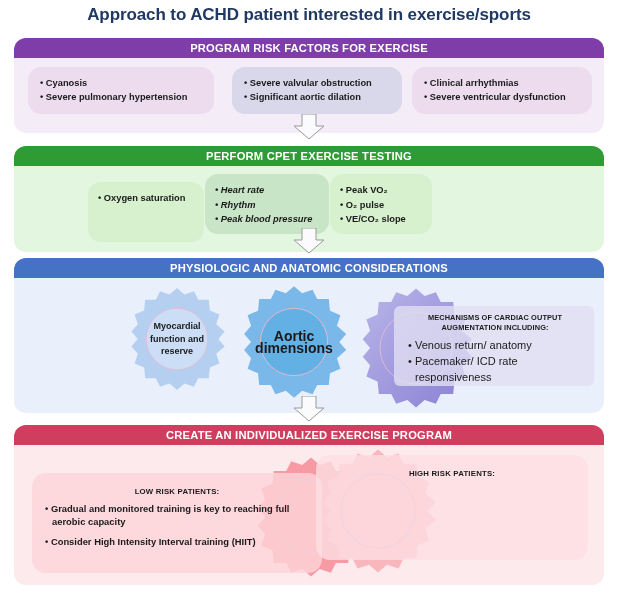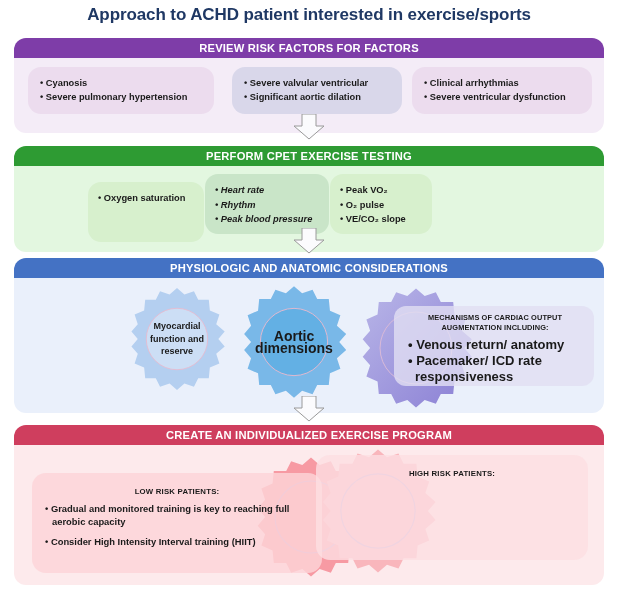--- a/index.html
+++ b/index.html
@@ -73,30 +73,30 @@
   }
 
   #gear-myo{left:110px;top:8px;width:106px;height:106px;}
   #gear-myo .gear-label{font-size:9px;line-height:12.5px;}
   #gear-ao{left:222px;top:6px;width:116px;height:116px;}
   #gear-ao .gear-label{font-size:14px;line-height:12.5px;}
   #gear-mech{left:340px;top:8px;width:124px;height:124px;}
 
   .mech-panel{
     position:absolute;left:380px;top:28px;width:200px;height:80px;
-    background:rgba(225,222,243,0.80);border-radius:12px;
+    background:rgba(225,222,243,0.80);border-radius:6px;
     padding:7px 10px 7px 12px;box-sizing:border-box;
   }
   .mech-title{
     text-align:center;font-size:7.4px;font-weight:bold;color:#1a1a1a;
     line-height:10px;letter-spacing:0.1px;margin-bottom:4px;
   }
   .mech-panel ul{margin:0;padding:0;list-style:none;}
   .mech-panel li{
-    font-size:13px;font-weight:bold;color:#1a1a1a;line-height:16px;
+    font-size:11px;font-weight:normal;color:#1a1a1a;line-height:16px;
     text-indent:-7px;padding-left:9px;
   }
   .mech-panel li::before{content:"\2022  ";}
 
   
   #sec-prog{top:425px;}
   #sec-prog .sec-head{background:#cf3e5e;}
   #sec-prog .sec-body{height:140px;background:#fdeaec;}
 
   #pgear1{position:absolute;left:235px;top:10px;width:124px;height:124px;}
@@ -121,33 +121,33 @@
   .arrow{position:absolute;width:34px;height:26px;}
 </style>
 </head>
 <body>
 
 <div class="page">
 
   <div class="title">Approach to ACHD patient interested in exercise/sports</div>
 
   <div class="section" id="sec-risk">
-    <div class="sec-head">REVIEW RISK FACTORS FOR FACTORS</div>
+    <div class="sec-head">PROGRAM RISK FACTORS FOR EXERCISE</div>
     <div class="sec-body">
 
       <div class="rbox" id="rbox1">
         <ul>
           <li>Cyanosis</li>
           <li>Severe pulmonary hypertension</li>
         </ul>
       </div>
 
       <div class="rbox" id="rbox2">
         <ul>
-          <li>Severe valvular ventricular</li>
+          <li>Severe valvular obstruction</li>
           <li>Significant aortic dilation</li>
         </ul>
       </div>
 
       <div class="rbox" id="rbox3">
         <ul>
           <li>Clinical arrhythmias</li>
           <li>Severe ventricular dysfunction</li>
         </ul>
       </div>

